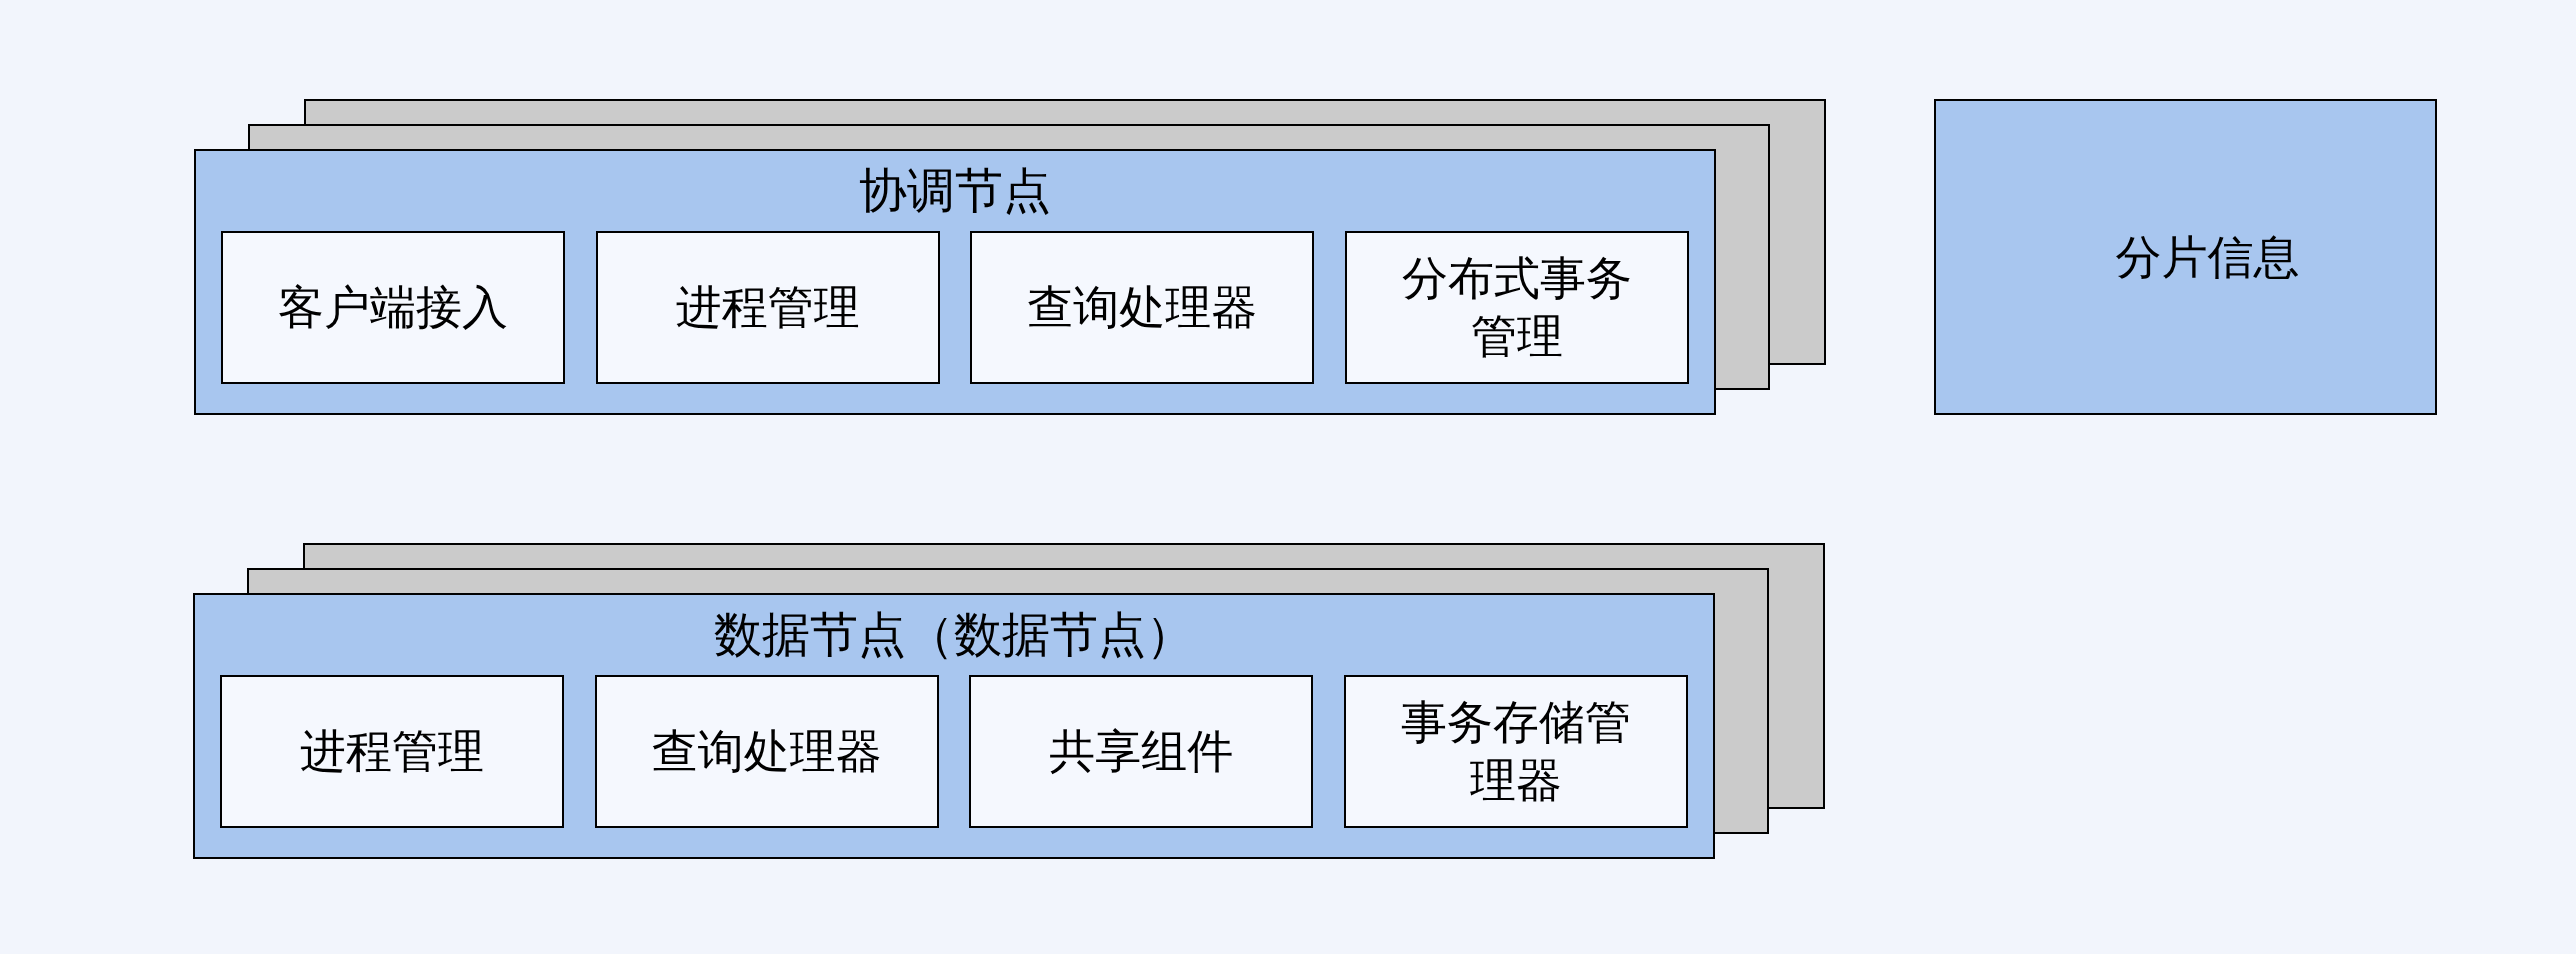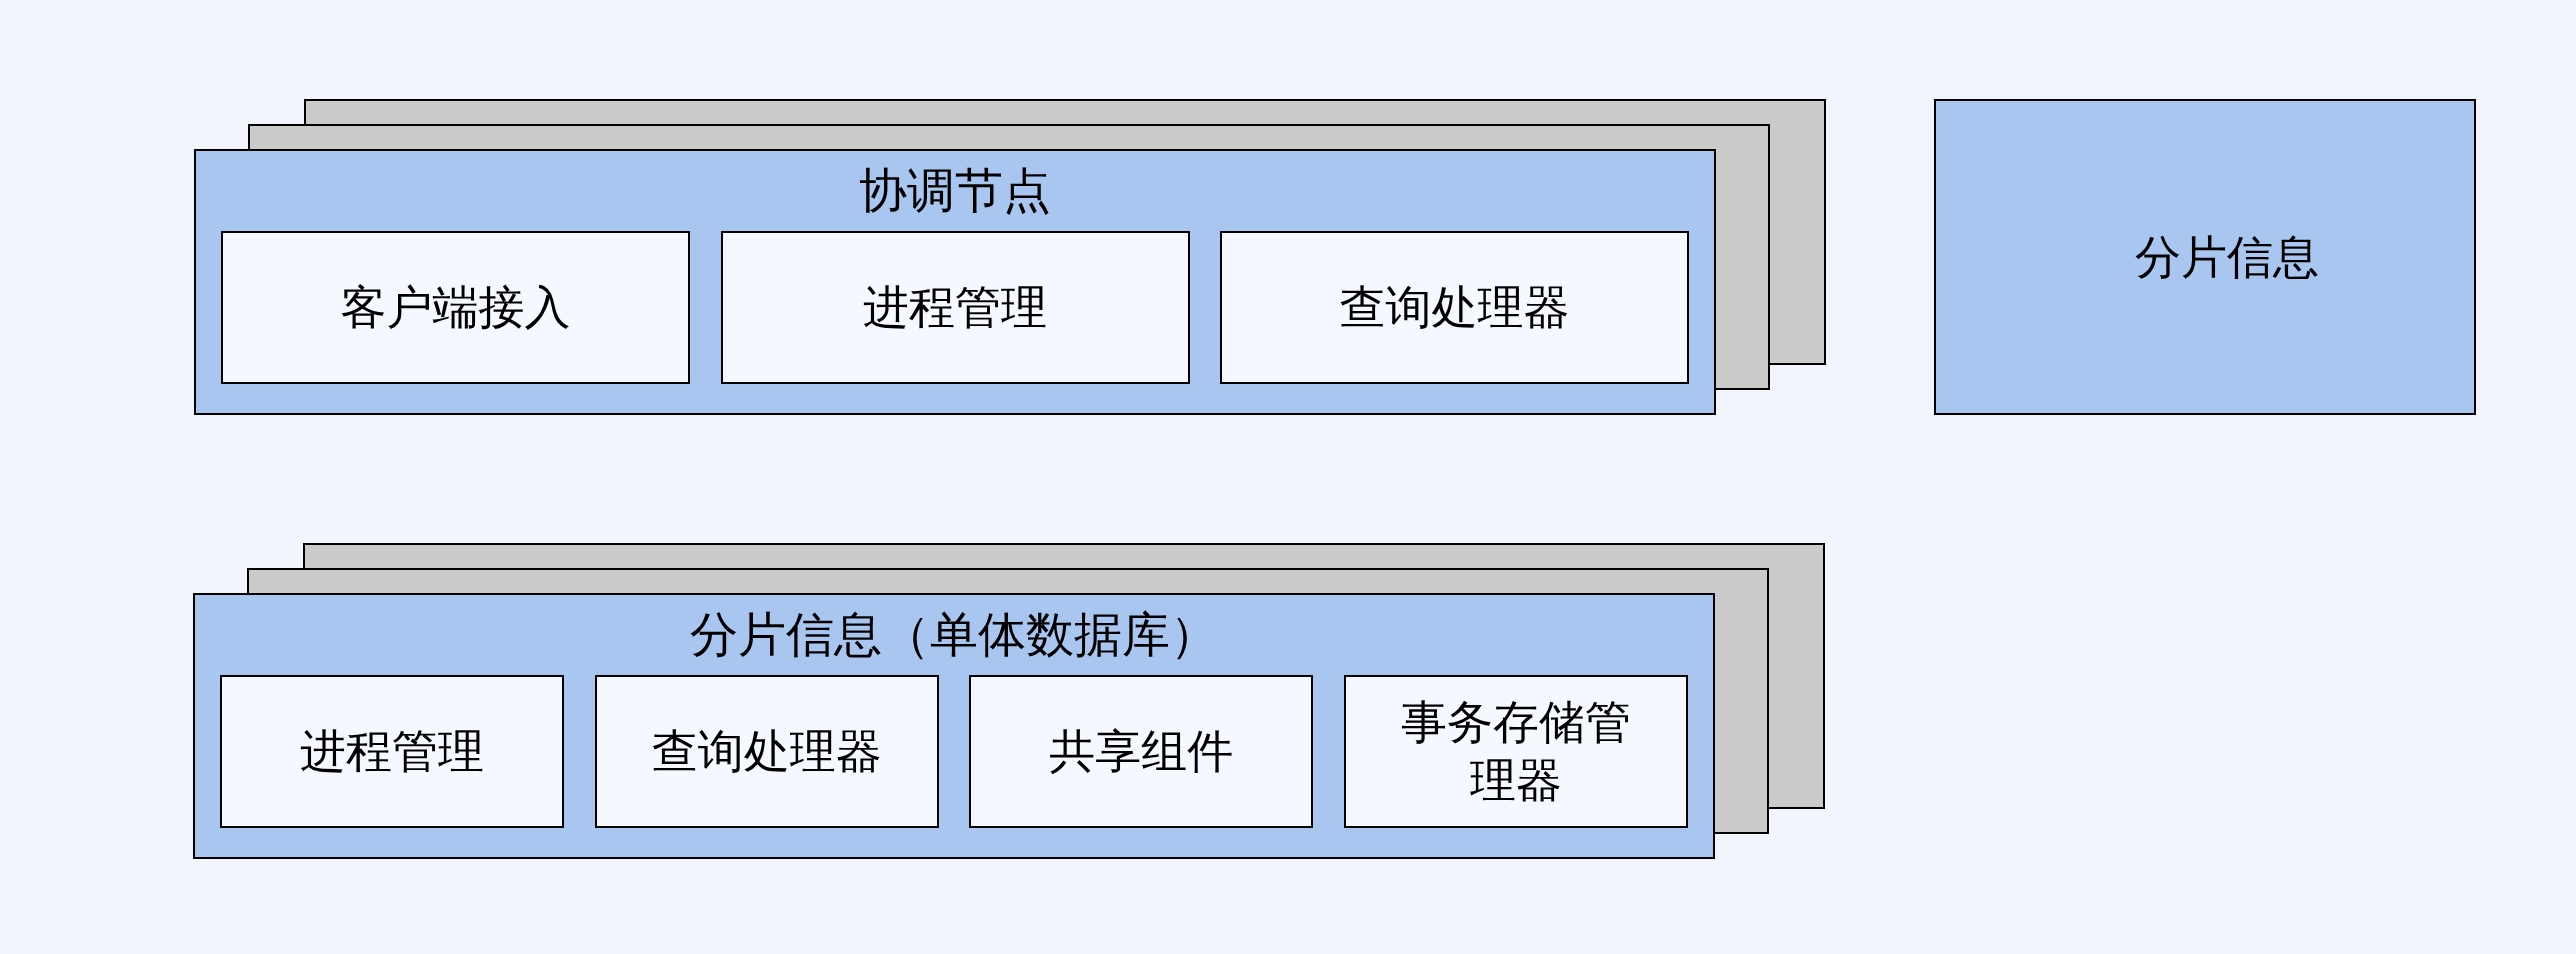--- a/index.html
+++ b/index.html
@@ -50,21 +50,21 @@
     background:var(--component-fill);
     border:2.9px solid var(--border);
     display:flex;align-items:center;justify-content:center;
     text-align:center;
     font-size:46px;line-height:1.25;
   }
   .component span{display:inline-block;max-width:250px;}
 
   
   .side-box{
-    position:absolute;left:1934px;width:542px;
+    position:absolute;left:1934px;width:503px;
     background:var(--node-fill);
     border:2.9px solid var(--border);
     display:flex;align-items:center;justify-content:center;
     font-size:46px;line-height:1;
     white-space:nowrap;
     padding-left:44px;
   }
   .side-box.first{top:99px;height:316px;}
   .side-box.second{top:543px;height:315px;}
 </style>
@@ -81,29 +81,32 @@
       <div class="card-row">
         <div class="component">
           <span>客户端接入</span>
         </div>
         <div class="component">
           <span>进程管理</span>
         </div>
         <div class="component">
           <span>查询处理器</span>
         </div>
+        <div class="component">
+          <span>分布式事务管理</span>
+        </div>
       </div>
     </div>
   </div>
 
   <div class="group" style="left:193px;top:543px;">
     <div class="layer back"></div>
     <div class="layer mid"></div>
     <div class="card">
-      <div class="card-title">分片信息（单体数据库）</div>
+      <div class="card-title">数据节点（数据节点）</div>
       <div class="card-row">
         <div class="component">
           <span>进程管理</span>
         </div>
         <div class="component">
           <span>查询处理器</span>
         </div>
         <div class="component">
           <span>共享组件</span>
         </div>

